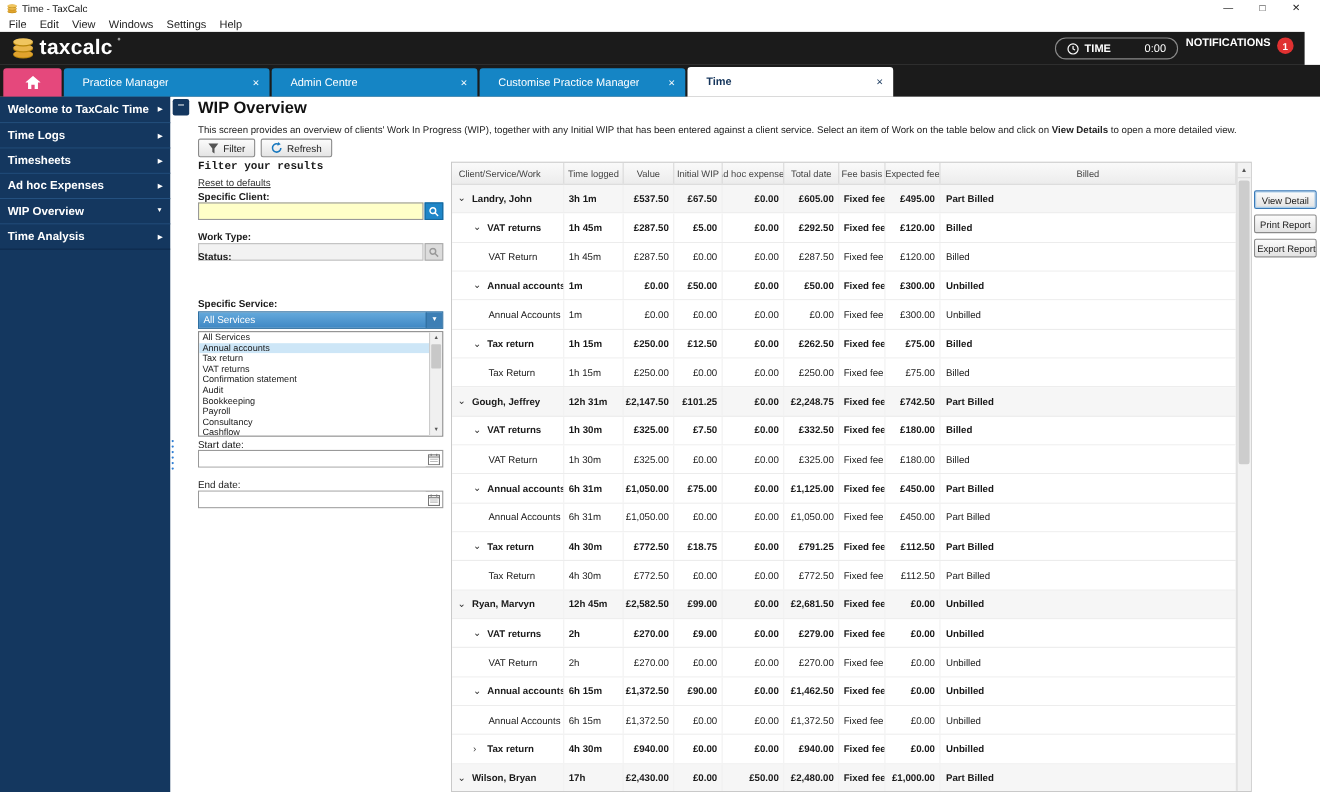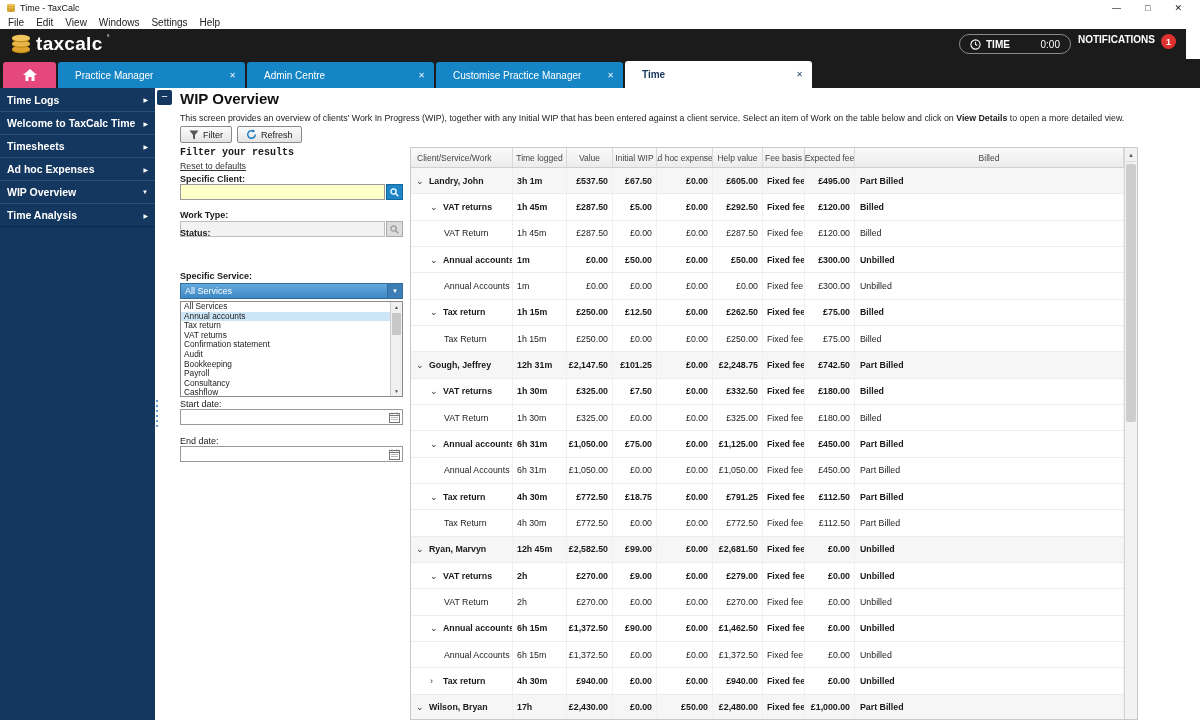--- a/index.html
+++ b/index.html
@@ -213,25 +213,25 @@
       </div>
       <div class="tab active">
         <span class="tab-label">Time</span>
         <span class="tab-close">✕</span>
       </div>
     </span>
 </div>
 
 <div class="sidebar">
     <div class="side-item">
+      <span class="side-label">Welcome to TaxCalc Time</span>
+      <span class="side-arrow">▶</span>
+    </div>
+    <div class="side-item">
       <span class="side-label">Time Logs</span>
-      <span class="side-arrow">▶</span>
-    </div>
-    <div class="side-item">
-      <span class="side-label">Welcome to TaxCalc Time</span>
       <span class="side-arrow">▶</span>
     </div>
     <div class="side-item">
       <span class="side-label">Timesheets</span>
       <span class="side-arrow">▶</span>
     </div>
     <div class="side-item">
       <span class="side-label">Ad hoc Expenses</span>
       <span class="side-arrow">▶</span>
     </div>
@@ -364,21 +364,21 @@
     </div>
 
   <div class="table-wrap">
     <div class="table-main">
       <div class="thead">
           <div class="th">Client/Service/Work</div>
           <div class="th">Time logged</div>
           <div class="th">Value</div>
           <div class="th">Initial WIP</div>
           <div class="th">Ad hoc expenses</div>
-          <div class="th">Help value</div>
+          <div class="th">Total date</div>
           <div class="th">Fee basis</div>
           <div class="th">Expected fee</div>
           <div class="th">Billed</div>
         </div>
       <div class="tbody">
           <div class="trow lvl0">
             <div class="td c-name ind0">
               <span class="row-chevron">⌄</span>
               <span class="row-name">Landry, John</span>
             </div>
@@ -664,14 +664,19 @@
             <div class="td c-billed">Part Billed</div>
           </div>
         </div>
     </div>
     <div class="vscroll">
       <div class="vs-up">▲</div>
       <div class="vs-thumb"></div>
     </div>
   </div>
 
+  <div class="actions">
+      <button class="action-btn focused">View Detail</button>
+      <button class="action-btn">Print Report</button>
+      <button class="action-btn">Export Report</button>
+    </div>
 
 </div>
 
 </body></html>

